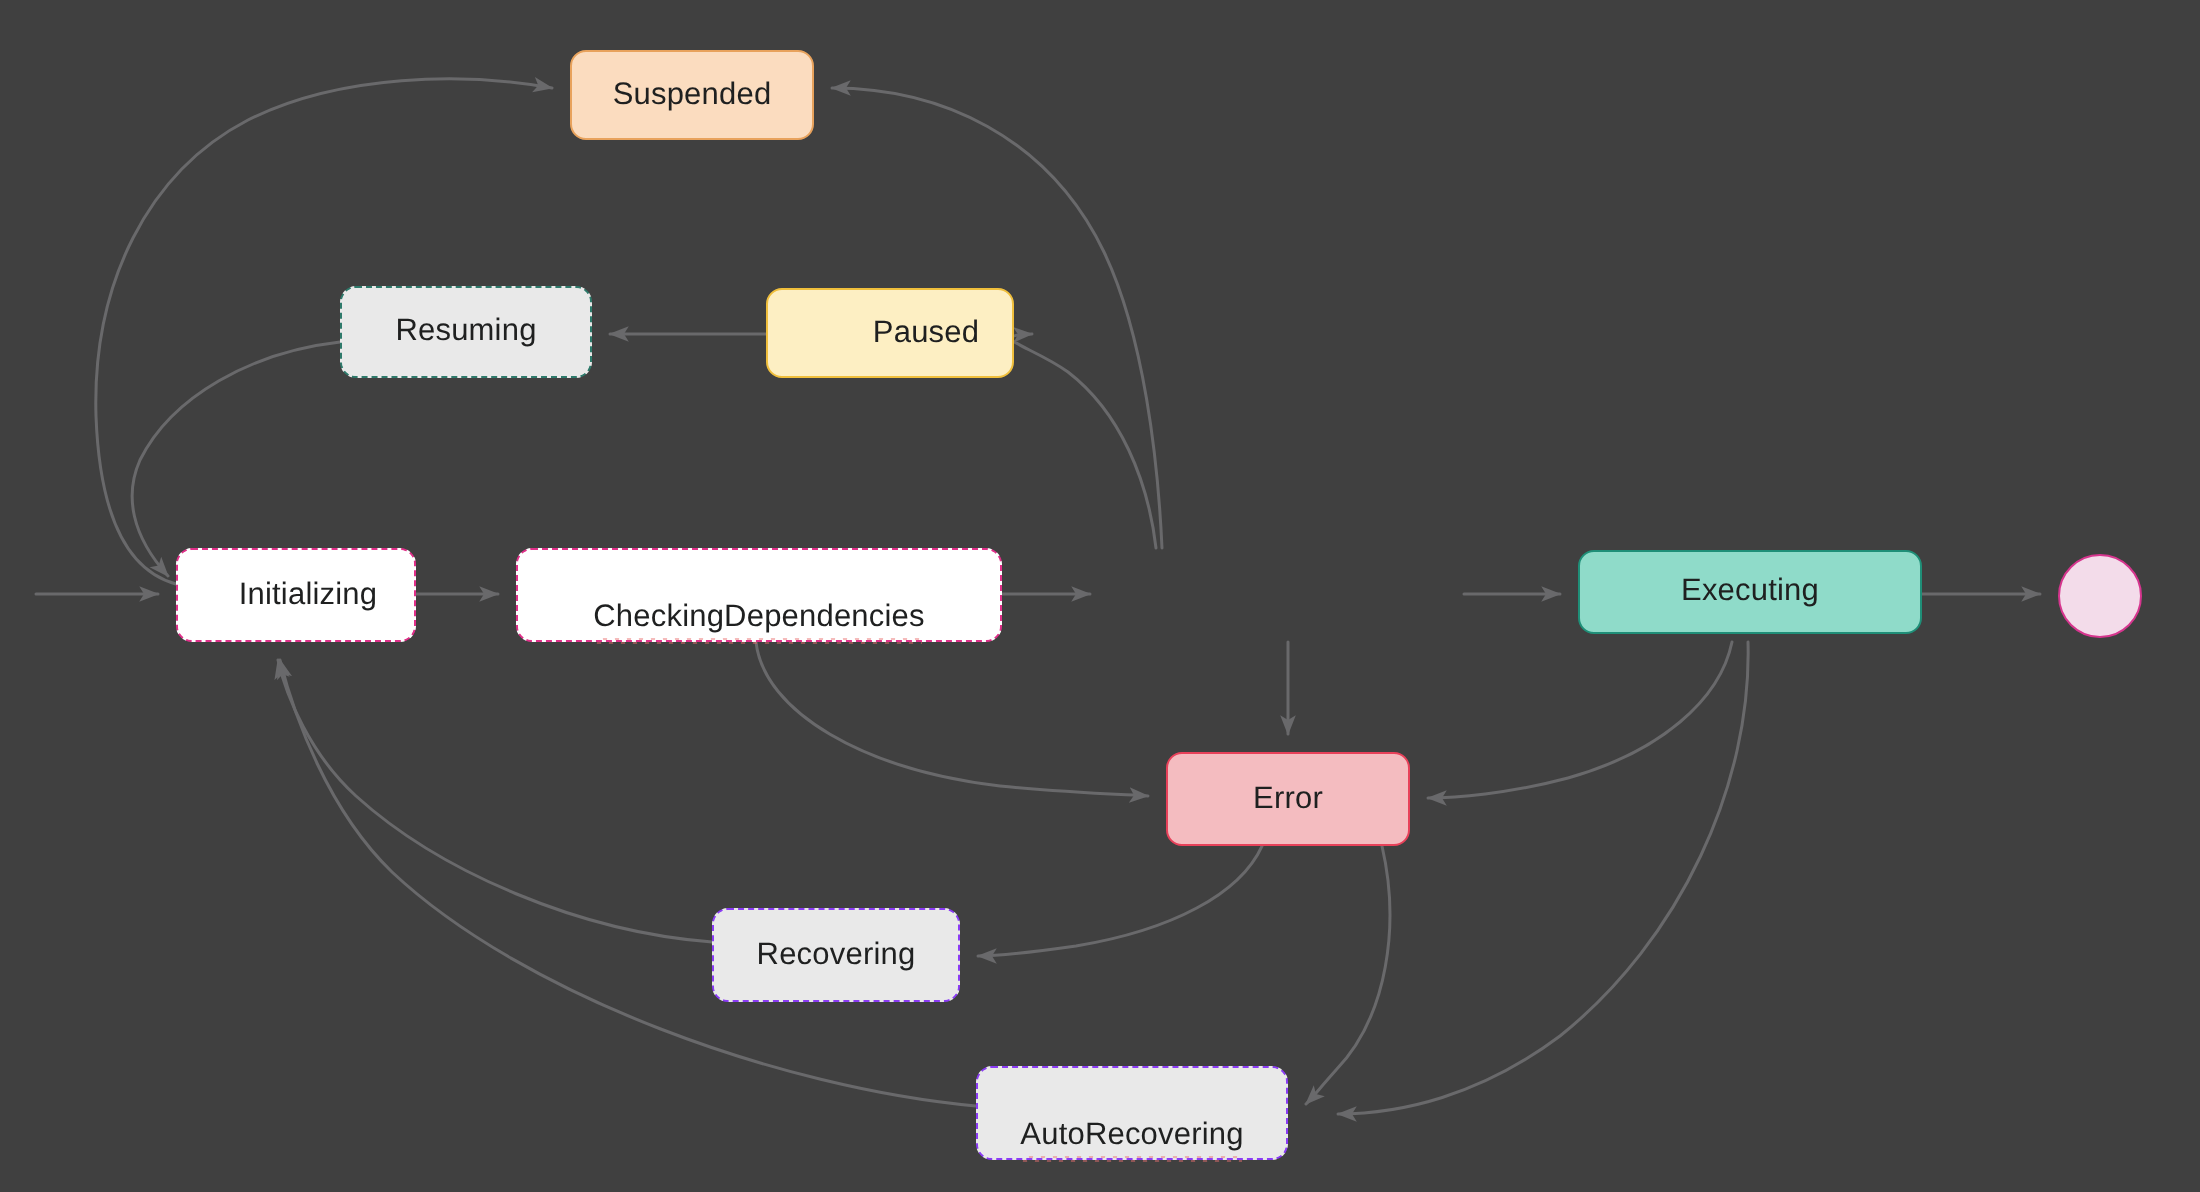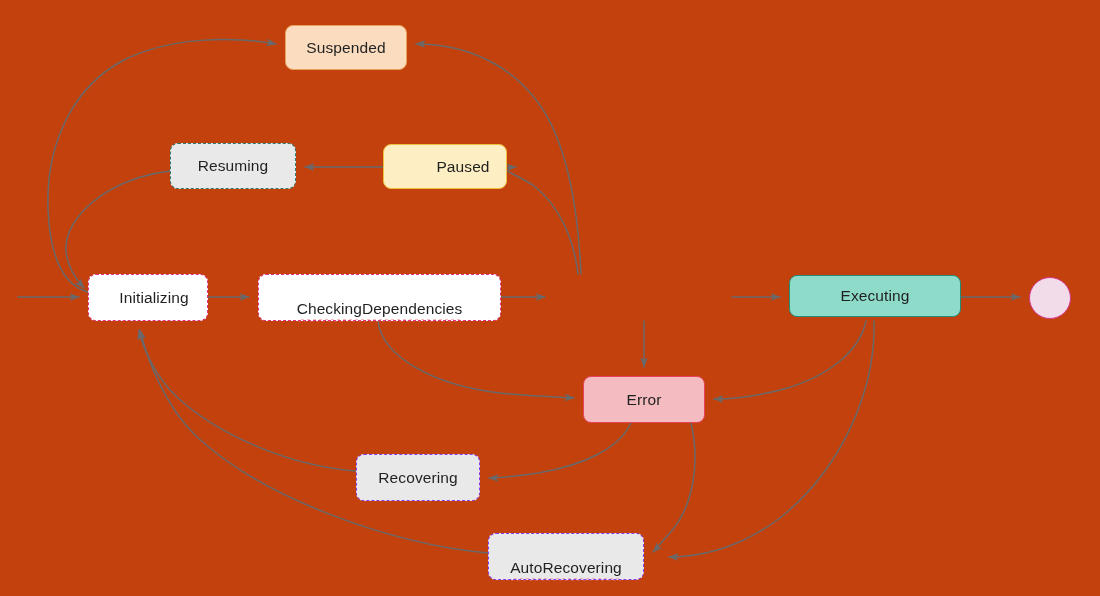--- a/index.html
+++ b/index.html
@@ -7,21 +7,21 @@
     padding: 0;
     background: #f4f4f4;
   }
   body {
     font-family: "Liberation Sans", sans-serif;
   }
   #diagram-canvas {
     position: relative;
     width: 1100px;
     height: 596px;
-    background: #c2410c;
+    background: #404040;
     overflow: hidden;
     text-align: center;
   }
   #edge-layer {
     position: absolute;
     left: 0;
     top: 0;
     width: 1100px;
     height: 596px;
   }

